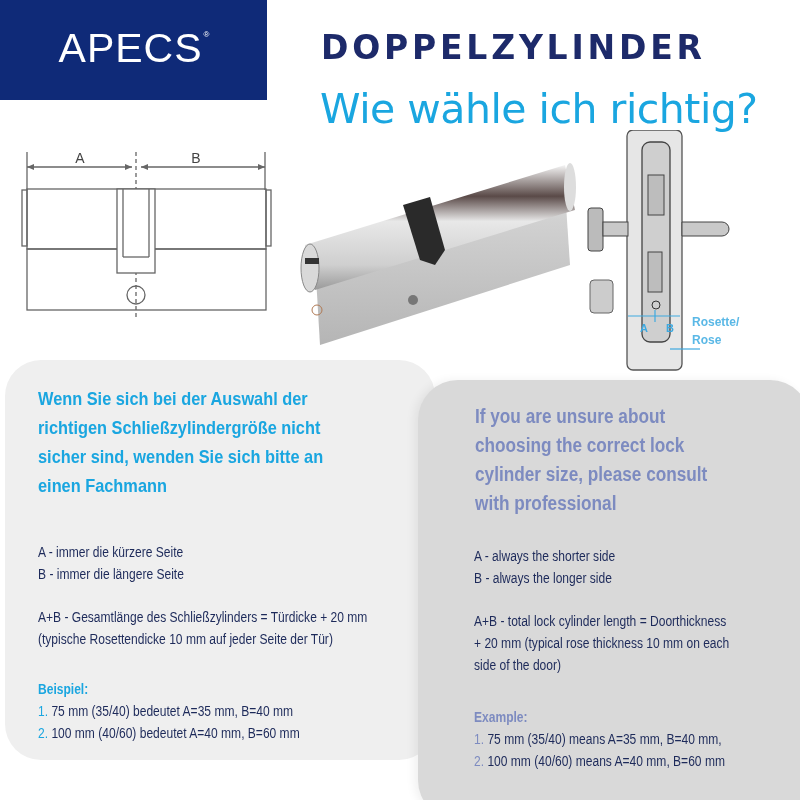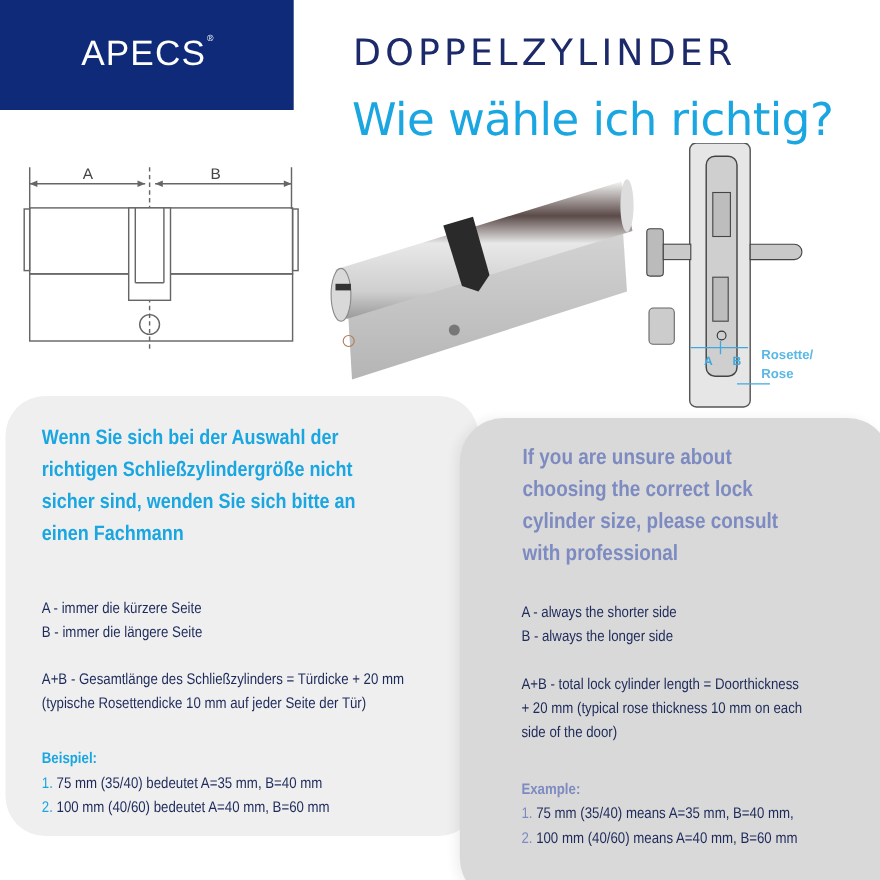--- a/index.html
+++ b/index.html
@@ -1,20 +1,20 @@
 <!DOCTYPE html>
 <html><head>
 <meta charset="utf-8">
 <style>
   html, body { margin:0; padding:0; }
   body { width:800px; height:800px; position:relative; background:#ffffff; overflow:hidden; font-family:"Liberation Sans", sans-serif; }
   .logo-box { position:absolute; left:0; top:0; width:267px; height:100px; background:#0f2a78; display:flex; align-items:center; justify-content:center; }
-  .logo-text { color:#ffffff; font-family:"Liberation Sans", sans-serif; font-size:32px; letter-spacing:1px; position:relative; top:-2px; }
+  .logo-text { color:#ffffff; font-family:"Liberation Sans", sans-serif; font-size:41px; letter-spacing:1px; position:relative; top:-2px; }
   .logo-reg { color:#ffffff; font-size:8px; position:relative; top:-16px; left:1px; }
-  .title-main { position:absolute; left:321px; top:28px; font-family:"DejaVu Sans", sans-serif; font-size:33px; letter-spacing:3.8px; color:#1d2a6a; font-weight:normal; }
+  .title-main { position:absolute; left:321px; top:28px; font-family:"DejaVu Sans", sans-serif; font-size:33px; letter-spacing:3.8px; color:#1d2a6a; font-weight:bold; }
   .title-sub { position:absolute; left:320px; top:85px; font-family:"DejaVu Sans", sans-serif; font-size:41px; color:#1aa6e0; letter-spacing:-0.5px; }
   .diagram { position:absolute; left:0; top:135px; }
   .product { position:absolute; left:295px; top:150px; }
   .door { position:absolute; left:580px; top:130px; }
   .panel-de { position:absolute; left:5px; top:360px; width:430px; height:400px; background:#efefef; border-radius:36px; }
   .panel-en { position:absolute; left:418px; top:380px; width:392px; height:440px; background:#d9d9d9; border-radius:40px; box-shadow:-4px 0 10px rgba(0,0,0,0.06); }
   .de-head { position:absolute; left:38px; top:384px; width:380px; font-family:"Liberation Sans", sans-serif; font-weight:bold; font-size:19px; line-height:29px; color:#1aa6e0; transform:scaleX(0.86); transform-origin:left top; width:440px; }
   .en-head { position:absolute; left:475px; top:402px; font-family:"Liberation Sans", sans-serif; font-weight:bold; font-size:20px; line-height:29px; color:#7d8bc0; transform:scaleX(0.86); transform-origin:left top; width:360px; }
   .body-text { font-family:"Liberation Sans", sans-serif; font-size:14px; line-height:22px; color:#1d2a5a; transform:scaleX(0.86); transform-origin:left top; white-space:nowrap; }
   .de-body { position:absolute; left:38px; top:541px; }

